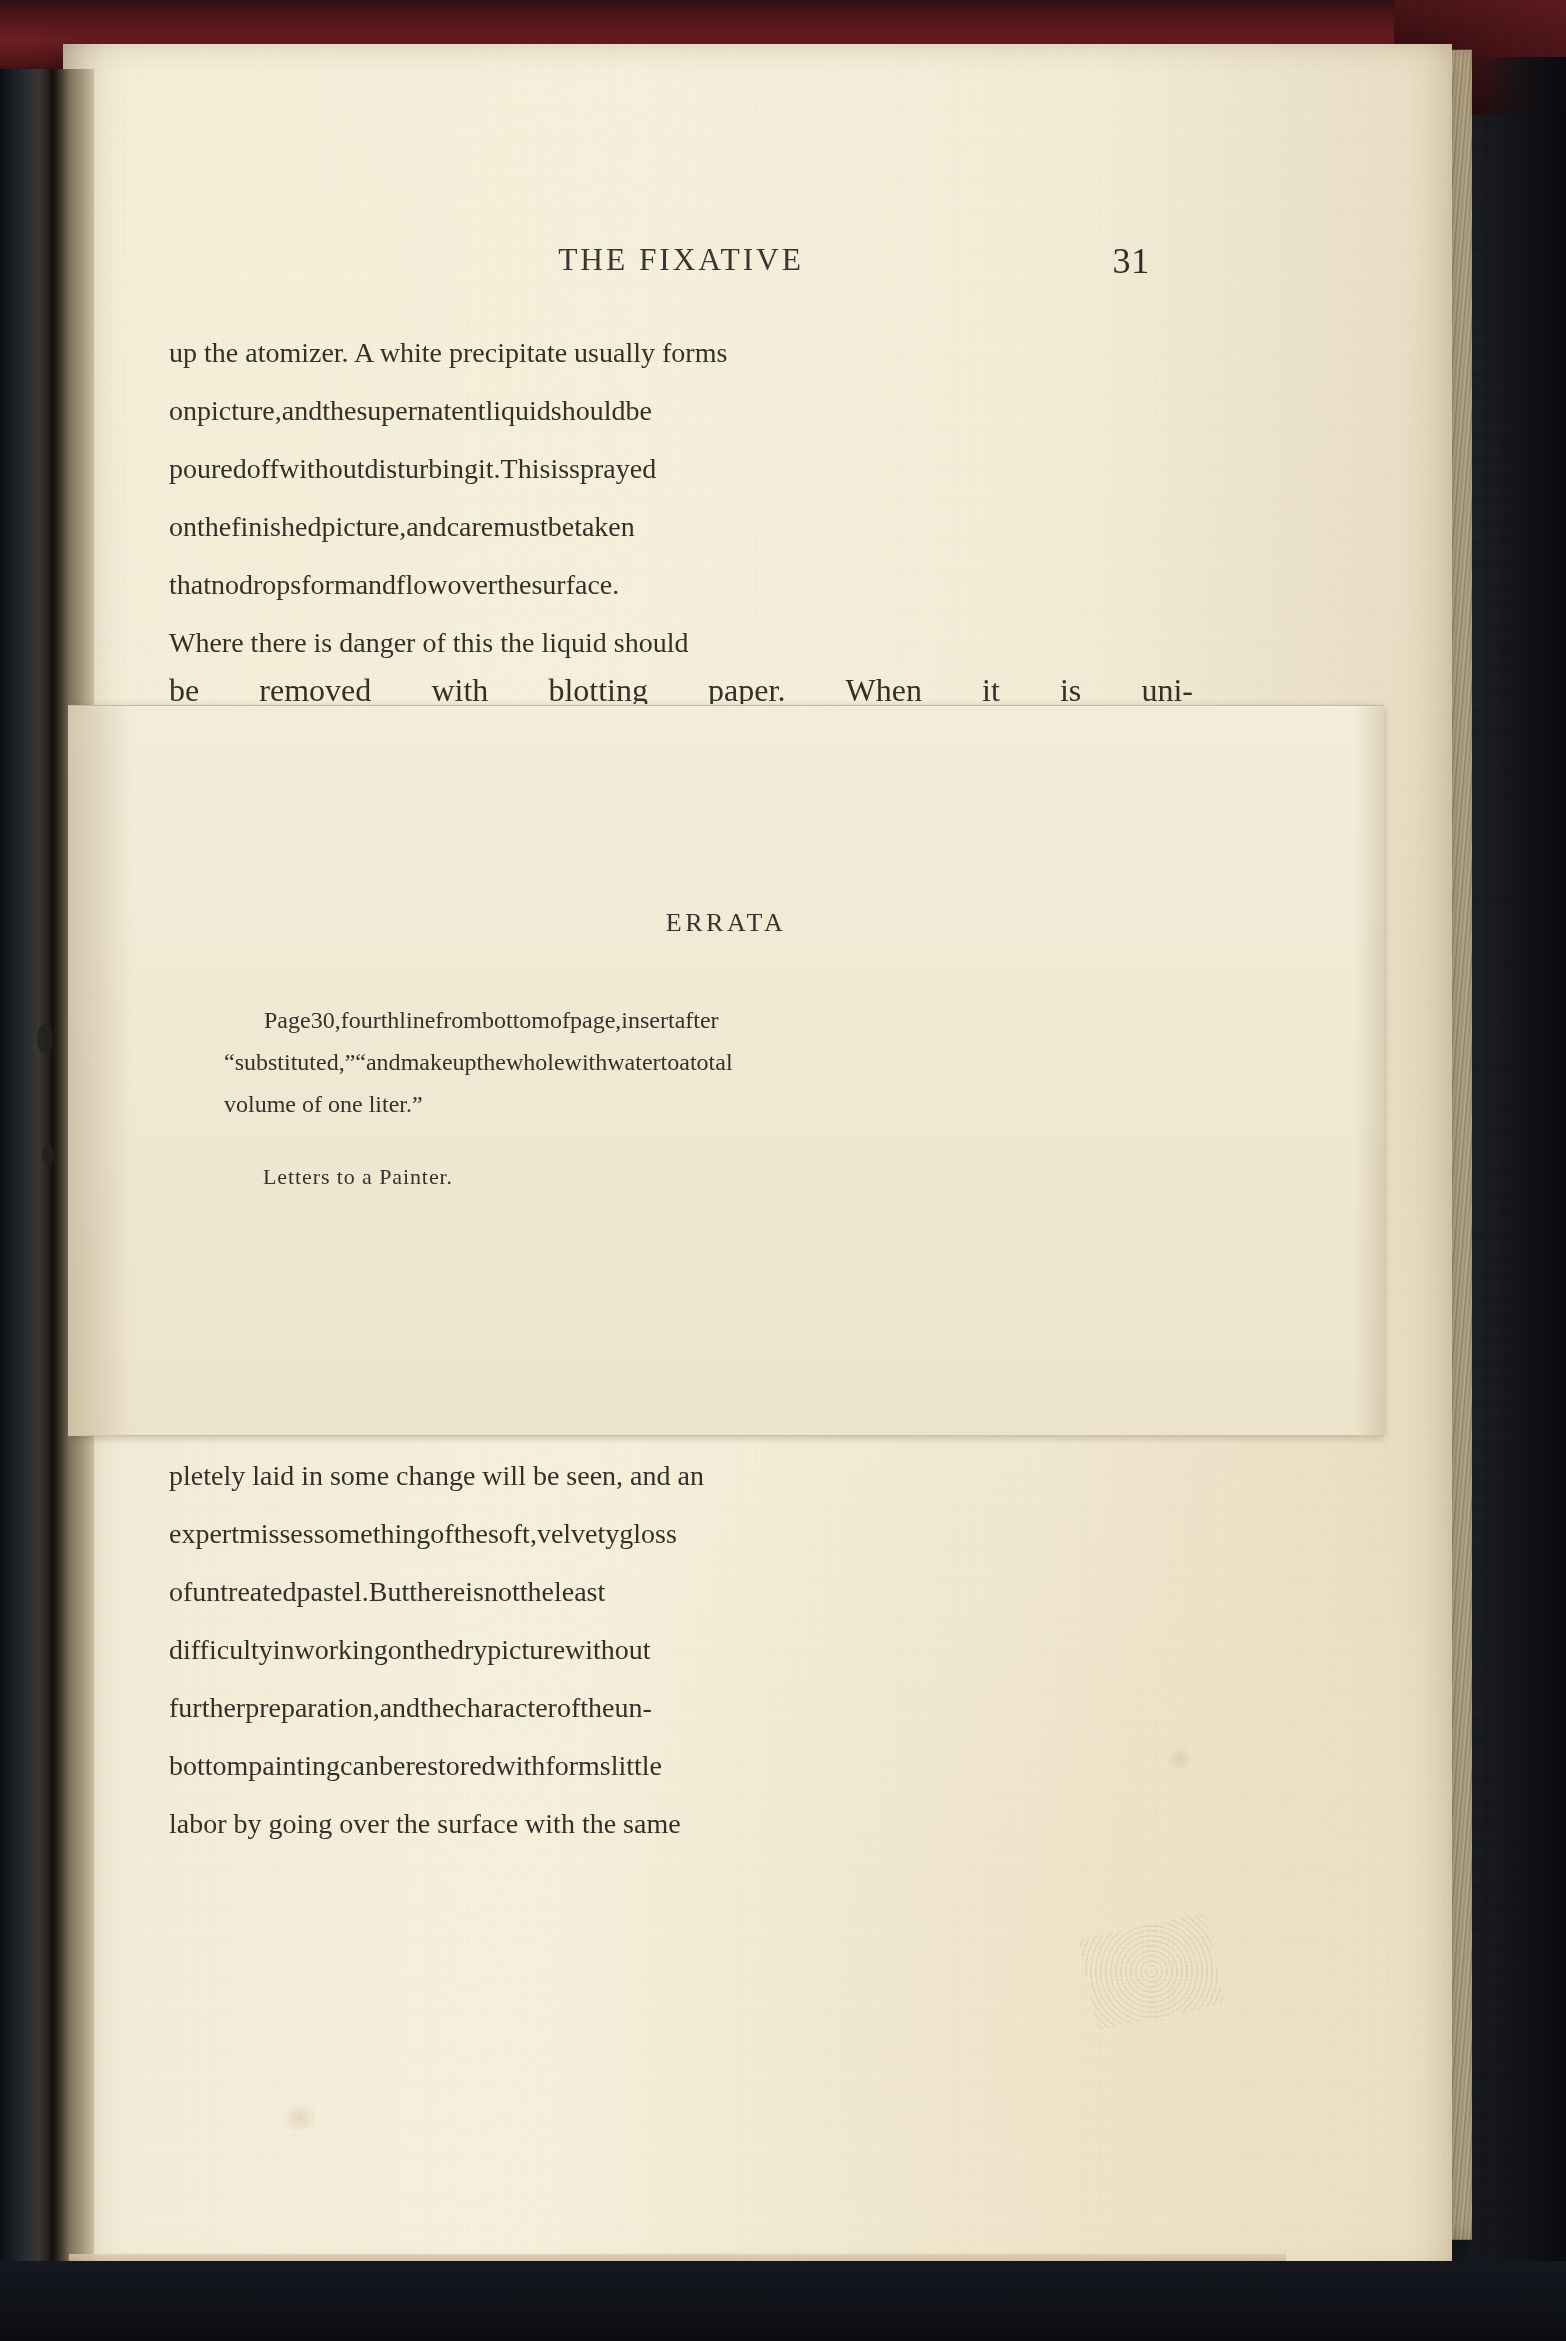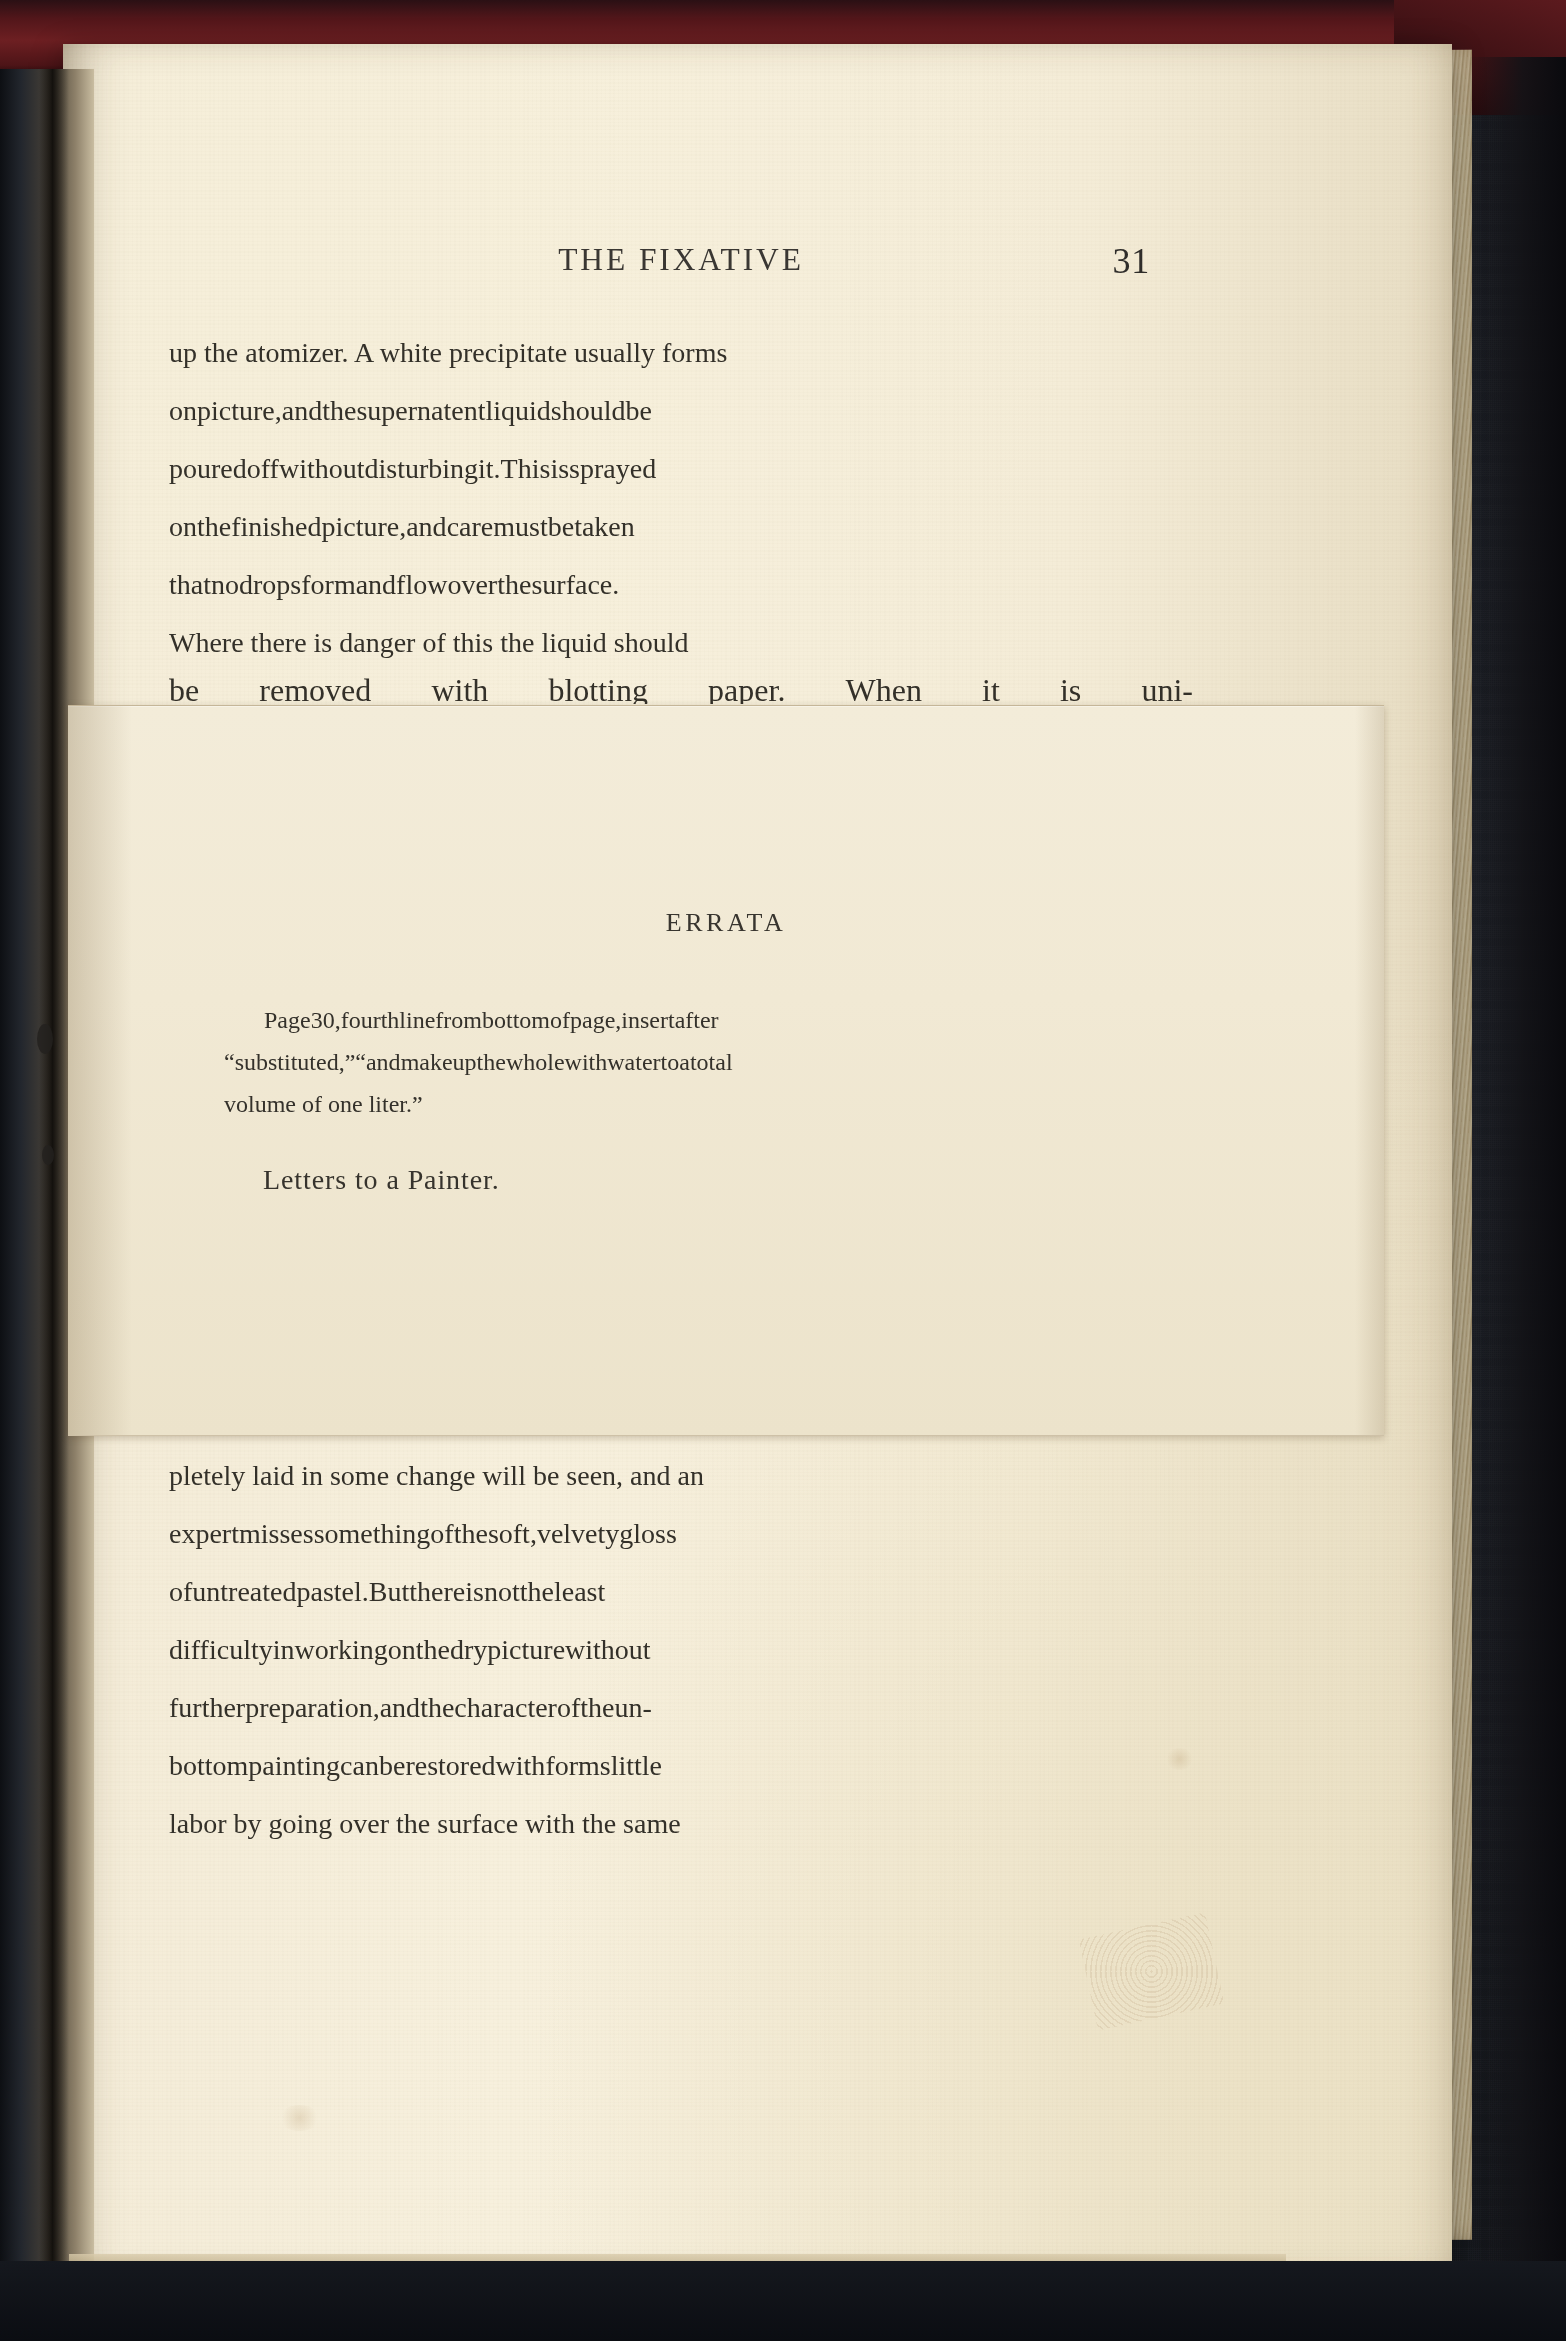--- a/index.html
+++ b/index.html
@@ -282,21 +282,21 @@
     font-family: "Liberation Serif", serif;
   }
   .errata-body .l { display: flex; justify-content: flex-start; white-space: pre; }
   .errata-body .l.last { display: block; }
   .errata-indent { display: inline-block; width: 40px; }
 
   .errata-source {
     position: absolute;
     left: 195px;
     top: 458px;
-    font-size: 28px;
+    font-size: 22px;
     letter-spacing: 0.9px;
     color: #36332d;
     font-family: "Liberation Serif", serif;
   }
 
   
   .gutter-mark {
     position: absolute;
     background: #23211e;
     border-radius: 50%;

